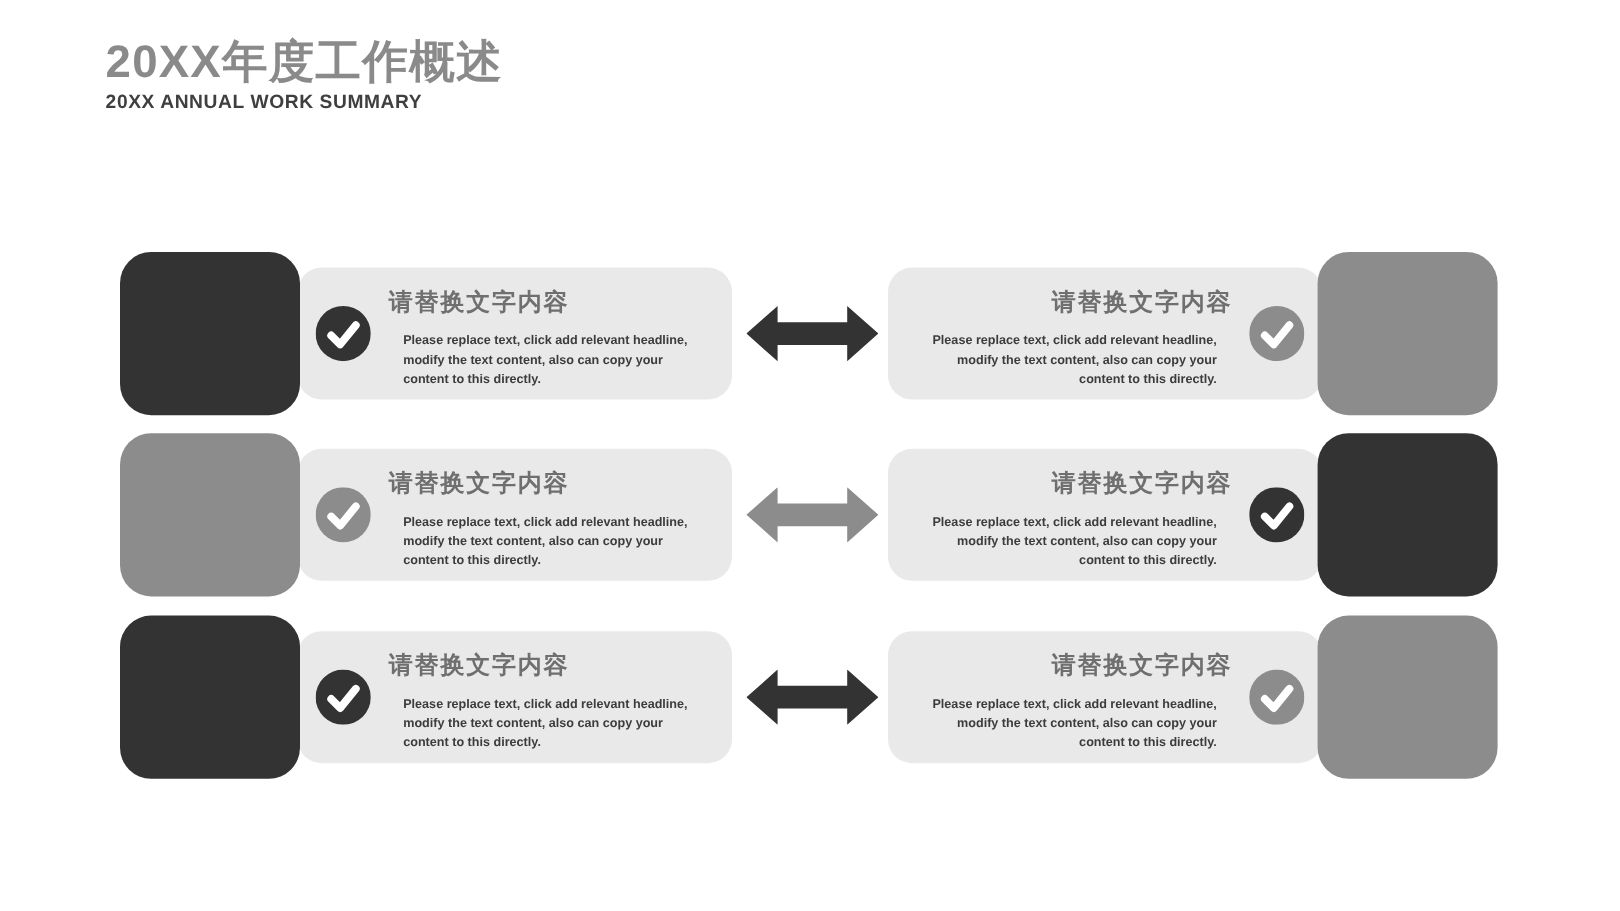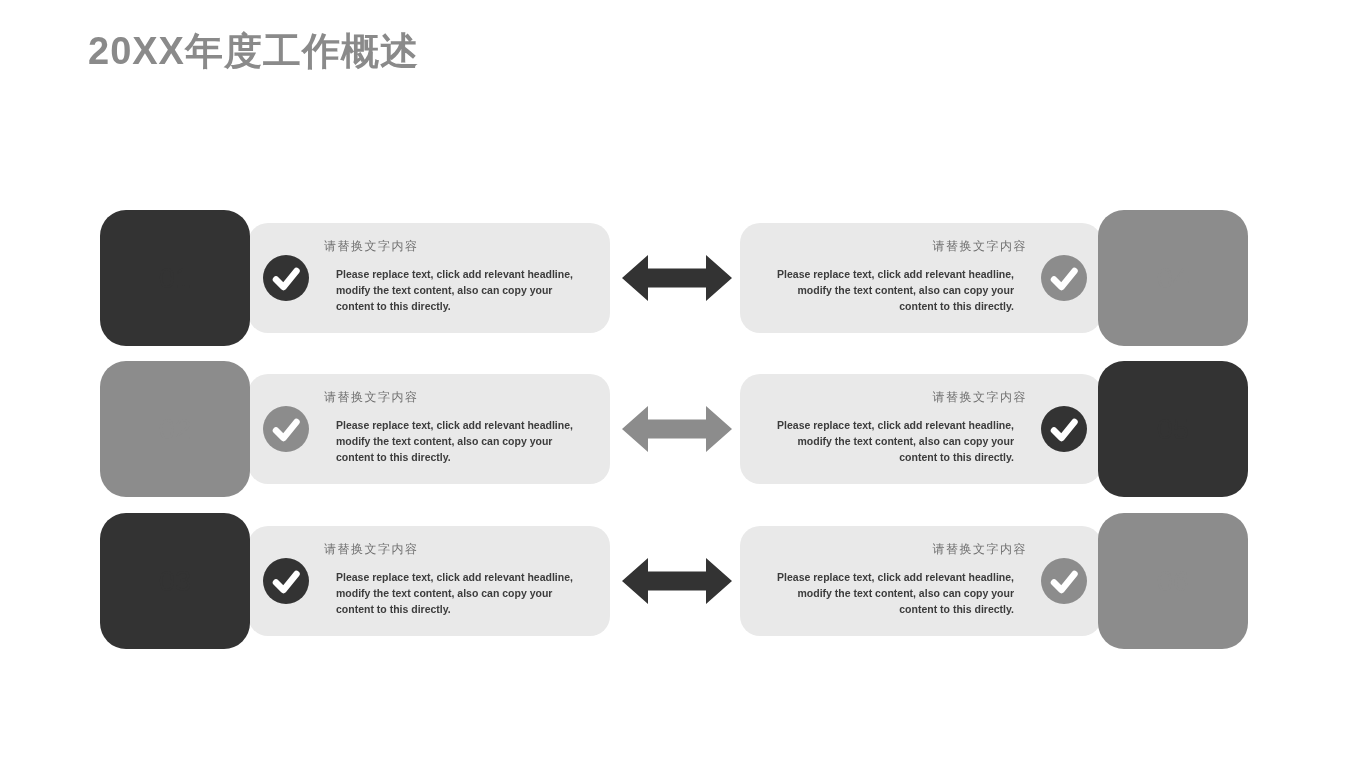--- a/index.html
+++ b/index.html
@@ -35,37 +35,38 @@
     background:var(--card); border-radius:20px; z-index:1;
   }
   .card.l{left:248px;} .card.r{left:740px;}
   .check{position:absolute; top:32px; width:46px; height:46px; line-height:0;}
   .card.l .check{left:15px;} .card.r .check{right:15px;}
   .dark{color:var(--dark);} .gray{color:var(--gray);}
   .cardtext{position:absolute; top:15px;}
   .card.l .cardtext{left:76px; right:14px; text-align:left;}
   .card.r .cardtext{left:14px; right:76px; text-align:right;}
   .card-h{
-    margin:0 0 5px 0; font-size:12px; font-weight:400;
+    margin:0 0 5px 0; font-size:20px; font-weight:700;
     color:var(--heading); letter-spacing:1.5px; white-space:nowrap;
   }
   .card.r .card-h{margin-right:-1px;}
   .card-p{
     margin:12px; font-size:10.5px; font-weight:700; color:var(--body);
     line-height:1.5;
   }
   
   .arrow{position:absolute; left:622px; top:45px; width:110px; height:46px;}
 </style>
 </head>
 <body>
 
 <div class="slide">
 
   <h1 class="title">20XX年度工作概述</h1>
+  <h2 class="subtitle">20XX ANNUAL WORK SUMMARY</h2>
 
   <div class="row r1">
     <div class="tile l dark">
       <span>01</span>
     </div>
     <div class="card l">
       <span class="check dark">
         <svg viewBox="0 0 46 46" width="46" height="46">
             <circle cx="23" cy="23" r="23" fill="currentColor"></circle>
             <path d="M13 24.5 L20.5 32 L33.5 16" fill="none" stroke="#fff" stroke-width="6.5" stroke-linecap="round" stroke-linejoin="round"></path>

